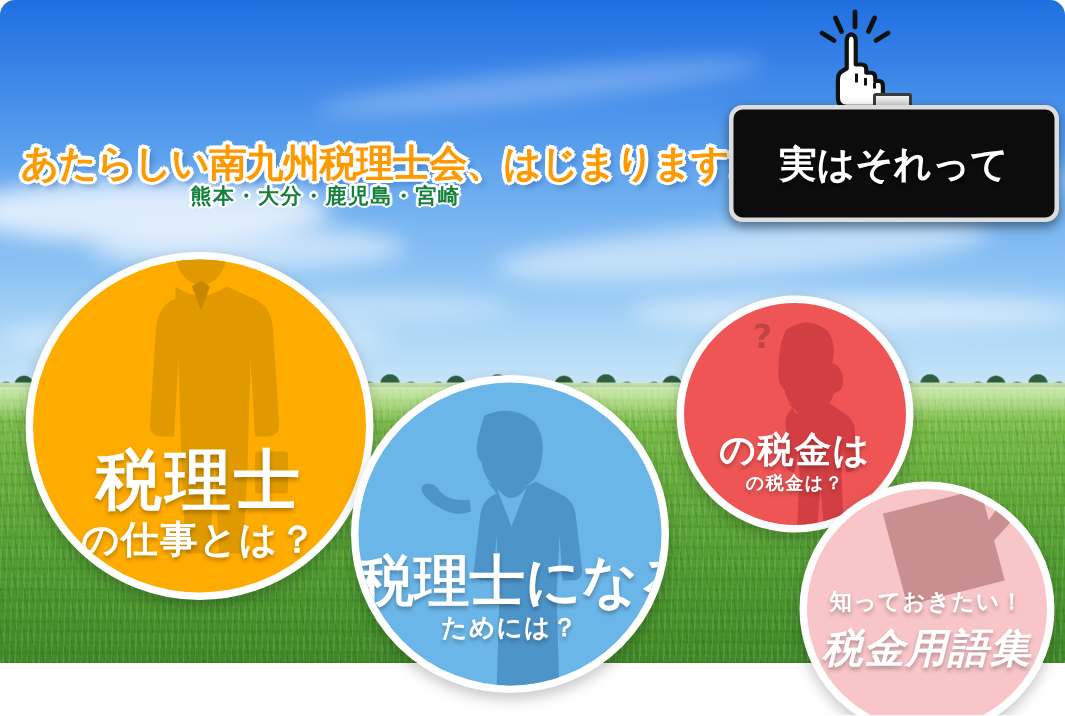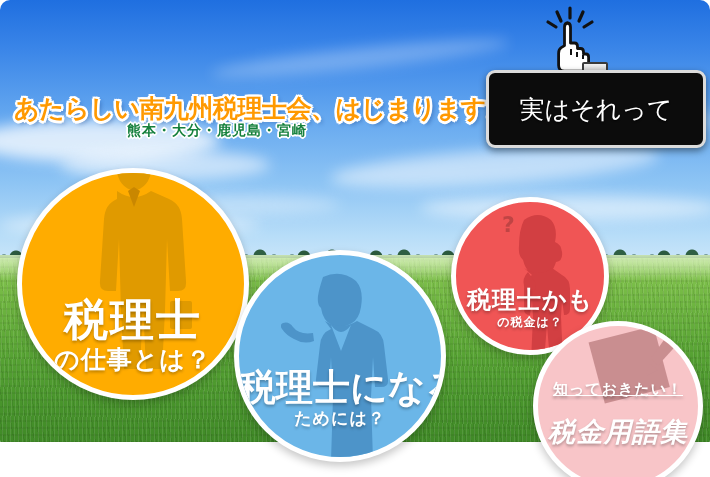--- a/index.html
+++ b/index.html
@@ -91,21 +91,21 @@
   .hand{position:absolute;left:54px;top:0px;width:60px;height:68px;}
   .sign{
     position:absolute;left:0px;top:64px;width:214px;height:72px;
     background:#0c0c0c;
     border:3px solid #dcdcdc;
     border-radius:9px;
     box-shadow:0 3px 7px rgba(0,0,0,.45), inset 0 0 0 2px #0c0c0c;
     display:flex;flex-direction:column;align-items:center;justify-content:center;
   }
   .sign-line{
-    color:#ffffff;font-weight:normal;font-size:25px;line-height:31px;
+    color:#ffffff;font-weight:bold;font-size:25px;line-height:31px;
     letter-spacing:0px;white-space:nowrap;
     text-shadow:0 1px 2px rgba(0,0,0,.9);
   }
   .sign-clip{
     position:absolute;left:96px;top:56px;width:22px;height:12px;
     background:linear-gradient(180deg,#f2f2f2,#b9b9b9);
     border:2px solid #3a3a3a;border-radius:2px;
   }
 
   
@@ -132,21 +132,21 @@
   #b-blue .cap1{top:108px;font-size:37px;letter-spacing:0px;}
   #b-blue .cap2{top:152px;font-size:17px;letter-spacing:1px;}
 
   
   #b-red{left:451px;top:197px;width:158px;height:158px;background:#F05555;}
   #b-red .cap1{top:82px;font-size:24px;letter-spacing:1px;}
   #b-red .cap2{top:112px;font-size:12px;letter-spacing:1px;}
 
   
   #b-pink{left:533px;top:321px;width:170px;height:170px;background:#F8C5C8;}
-  #b-pink .cap1{top:54px;font-size:15px;letter-spacing:1px;text-decoration:underline;}
+  #b-pink .cap1{top:66px;font-size:15px;letter-spacing:1px;}
   #b-pink .cap2{top:88px;font-size:27px;letter-spacing:1px;font-style:italic;}
 
   .silhouette{position:absolute;}
   .qmark{position:absolute;font-weight:bold;color:rgba(0,0,0,.20);}
 </style>
 </head>
 <body>
 
 <div id="stage">
 
@@ -216,21 +216,21 @@
 
   <div class="bubble" id="b-red">
     <svg class="silhouette" style="left:38px;top:4px;width:90px;height:160px;" viewBox="0 0 90 160">
       <g fill="#D23F42">
         <path d="M30 14 q14 -10 27 0 q7 8 4 22 q6 2 7 10 q1 9 -6 10 q-4 14 -16 14 q-13 0 -17 -16 q-5 -4 -4 -14 q0 -16 5 -26 z"></path>
         <path d="M30 62 q14 10 28 0 l10 7 q8 4 8 14 v20 q0 6 -6 6 l-2 -16 -1 18 2 44 h-13 l-3 -36 -3 36 h-13 l2 -44 -1 -18 -2 16 q-6 0 -6 -6 v-20 q0 -10 8 -14 z"></path>
         <path d="M34 66 q-6 6 -4 14 q2 8 8 6 q5 -2 3 -10 z"></path>
       </g>
       <text class="qmark" x="8" y="26" font-size="22" fill="rgba(0,0,0,.2)" font-weight="bold">?</text>
     </svg>
-    <div class="cap cap1">税理士かも</div>
+    <div class="cap cap1">の税金は</div>
     <div class="cap cap2">の税金は？</div>
   </div>
 
   <div class="bubble" id="b-pink">
     <svg class="silhouette" style="left:28px;top:-4px;width:130px;height:95px;" viewBox="0 0 130 95">
       <g fill="#C98E90">
         <path d="M24 18 l66 -12 l12 62 l-66 12 z" transform="rotate(-4 60 40)"></path>
         <path d="M104 6 l12 8 l-22 30 l-8 -6 z" transform="rotate(6 100 26)"></path>
         <path d="M84 42 l8 6 l-12 6 z"></path>
       </g>

